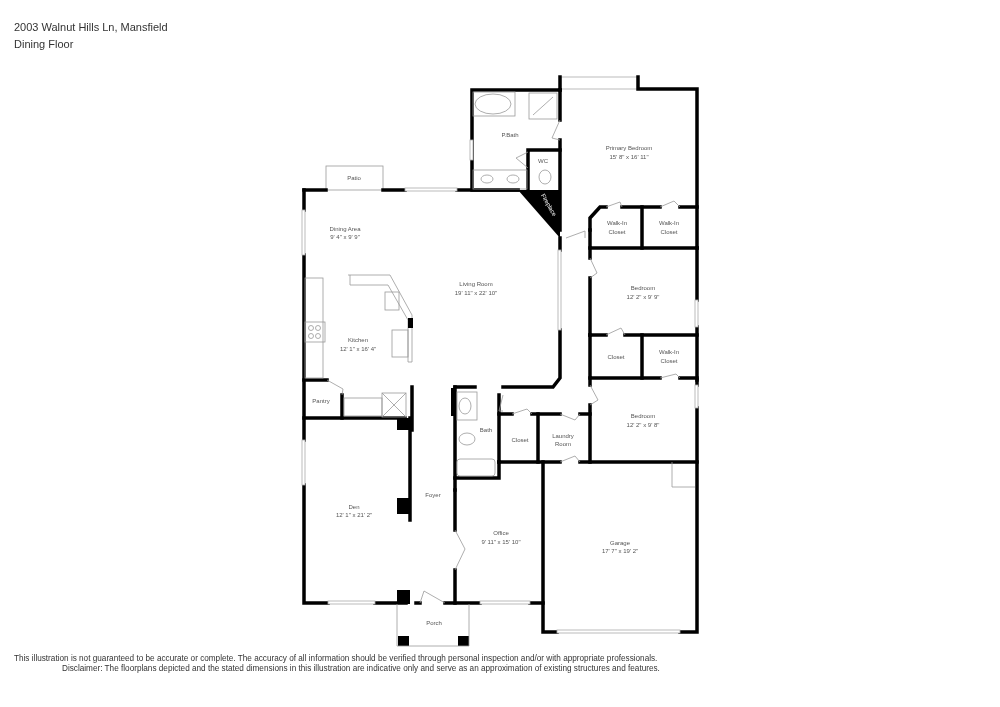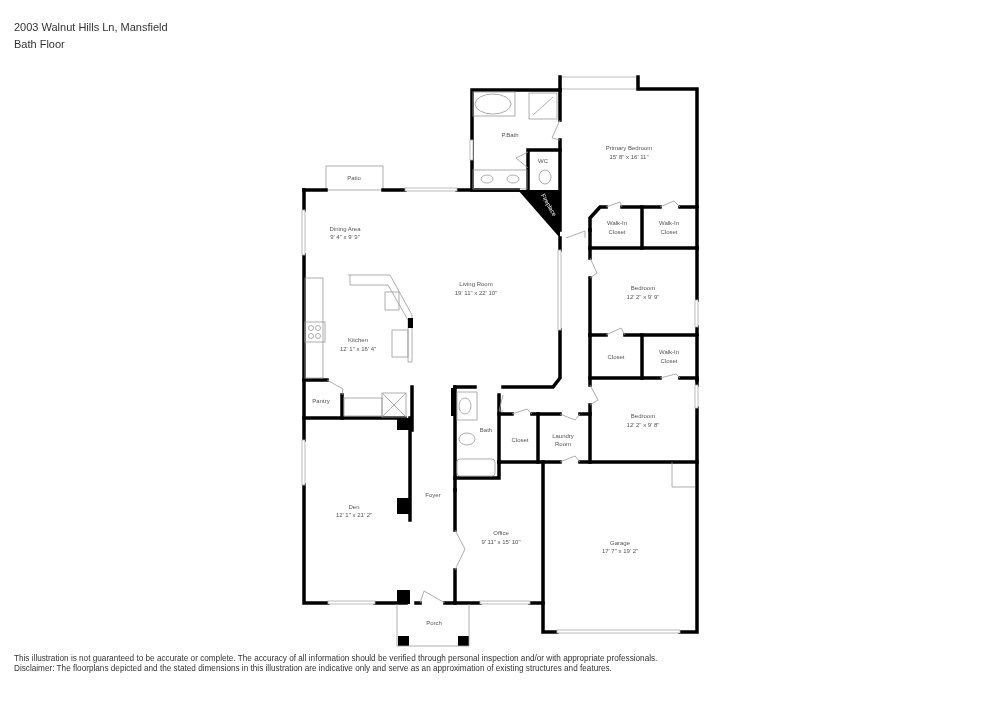--- a/index.html
+++ b/index.html
@@ -9,21 +9,21 @@
   svg { position:absolute; left:0; top:0; }
   .lbl { font-family:"Liberation Sans", sans-serif; font-size:6px; fill:#555; text-anchor:middle; }
   .wall { stroke:#000; stroke-width:3.5; fill:none; stroke-linecap:square; }
   .thin { stroke:#999; stroke-width:0.8; fill:none; }
   .win { stroke:#aaa; stroke-width:0.8; fill:#fff; }
 </style>
 </head>
 <body>
 
 <div class="hdr" style="top:21px;">2003 Walnut Hills Ln, Mansfield</div>
-<div class="hdr" style="top:38px;">Bath Floor</div>
+<div class="hdr" style="top:38px;">Dining Floor</div>
 
 <svg width="1000" height="707" viewBox="0 0 1000 707">
 
   <rect x="326" y="166" width="57" height="24" class="thin"></rect>
 
   <rect x="561" y="77" width="77" height="12" class="win"></rect>
 
   <g>
 
     <polyline class="wall" points="518,190 472,190 472,90 560,90"></polyline>
@@ -208,14 +208,14 @@
   <text class="lbl" x="354" y="509">Den</text>
   <text class="lbl" x="354" y="517">12' 1" x 21' 2"</text>
   <text class="lbl" x="433" y="497">Foyer</text>
   <text class="lbl" x="501" y="535">Office</text>
   <text class="lbl" x="501" y="544">9' 11" x 15' 10"</text>
   <text class="lbl" x="620" y="545">Garage</text>
   <text class="lbl" x="620" y="553">17' 7" x 19' 2"</text>
   <text class="lbl" x="434" y="625">Porch</text>
 </svg>
 
-<div class="disc" style="top:664px;">Disclaimer: The floorplans depicted and the stated dimensions in this illustration are indicative only and serve as an approximation of existing structures and features.</div>
+<div class="disc" style="top:664px;margin-left:48px;">Disclaimer: The floorplans depicted and the stated dimensions in this illustration are indicative only and serve as an approximation of existing structures and features.</div>
 <div class="disc" style="top:654px;">This illustration is not guaranteed to be accurate or complete. The accuracy of all information should be verified through personal inspection and/or with appropriate professionals.</div>
 
 </body></html>

